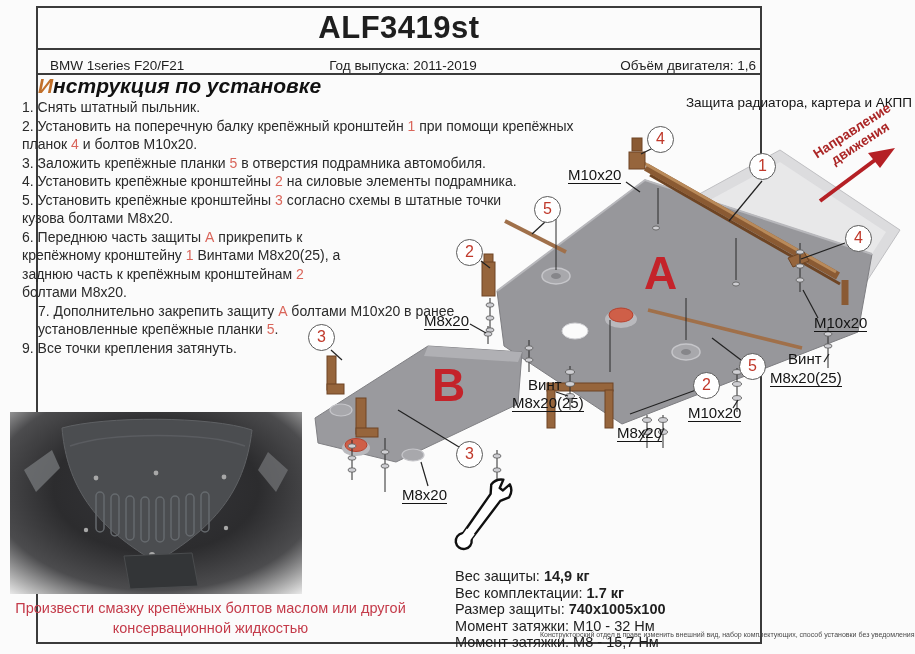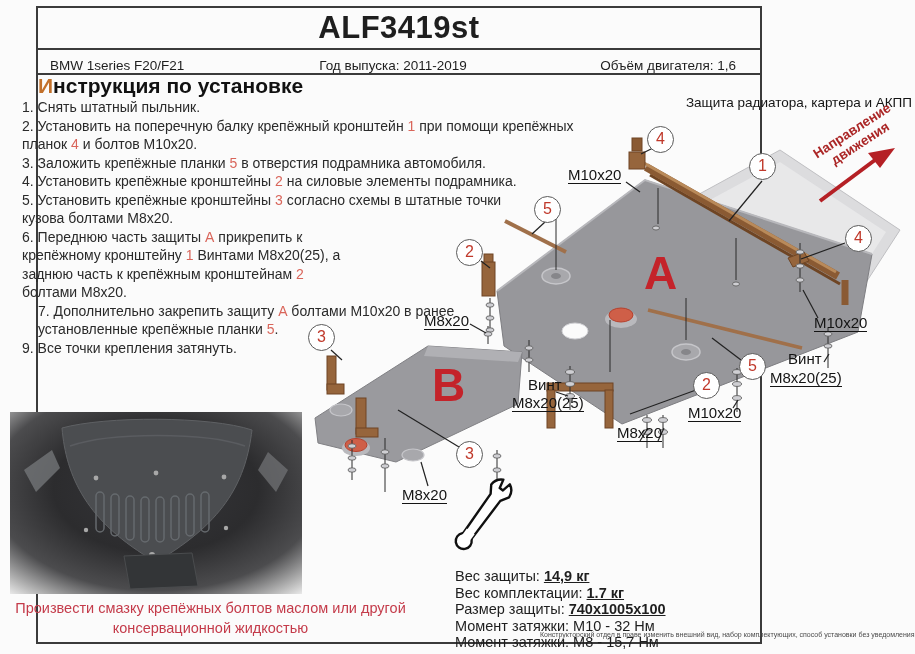--- a/index.html
+++ b/index.html
@@ -10,25 +10,25 @@
   }
   .frame{
     position:absolute;left:8px;top:6px;width:726px;height:638px;
     border:2px solid #3b3b3b;background:transparent;box-sizing:border-box;margin-left:28px;
   }
   .row-title{height:40px;border-bottom:2px solid #3b3b3b;text-align:center;}
   .doc-title{font-size:31px;font-weight:bold;line-height:40px;letter-spacing:0.5px;}
   .row-sub{height:23px;border-bottom:2px solid #3b3b3b;display:flex;align-items:flex-end;font-size:13.5px;}
   .row-sub .c-left{flex:1;padding-left:12px;text-align:left;}
   .row-sub .c-mid{flex:1;text-align:center;}
-  .row-sub .c-right{flex:1;padding-right:24px;text-align:right;}
+  .row-sub .c-right{flex:1;padding-right:4px;text-align:right;}
 
   .instr-heading{
     position:absolute;left:38px;top:74px;
-    font-weight:bold;font-size:21px;color:#111;
+    font-style:italic;font-weight:bold;font-size:21px;color:#111;
   }
   .instr-heading .fl{color:#c2702a;}
   .instr-list{
     position:absolute;left:22px;top:98px;width:575px;
     font-size:14px;line-height:18.5px;color:#2a2a2a;
   }
   .instr-item{margin:0;}
   .rd{color:#d9655a;}
 
   .lbl{position:absolute;font-size:15px;color:#141414;white-space:nowrap;z-index:5;}
@@ -43,21 +43,21 @@
   .dir{
     position:absolute;left:798px;top:122px;width:116px;z-index:5;
     transform:rotate(-33deg);transform-origin:50% 50%;
     color:#ab2626;font-weight:bold;font-size:13.5px;line-height:15px;text-align:center;
   }
   .photo-note{
     position:absolute;left:8px;top:598px;width:405px;z-index:5;
     color:#c43b4a;font-size:14.5px;line-height:20px;text-align:center;
   }
   .specs{position:absolute;left:455px;top:568px;font-size:14.5px;line-height:16.5px;z-index:5;}
-  .specs .b{font-weight:bold;text-decoration:underline;}
+  .specs .b{font-weight:bold;}
   .disclaimer{
     position:absolute;left:540px;top:631px;width:363px;z-index:5;
     font-size:7px;color:#4a4a4a;text-align:right;white-space:nowrap;
   }
   svg.scene{position:absolute;left:0;top:0;z-index:2;}
 </style>
 </head>
 <body>
 
 <div class="frame">

